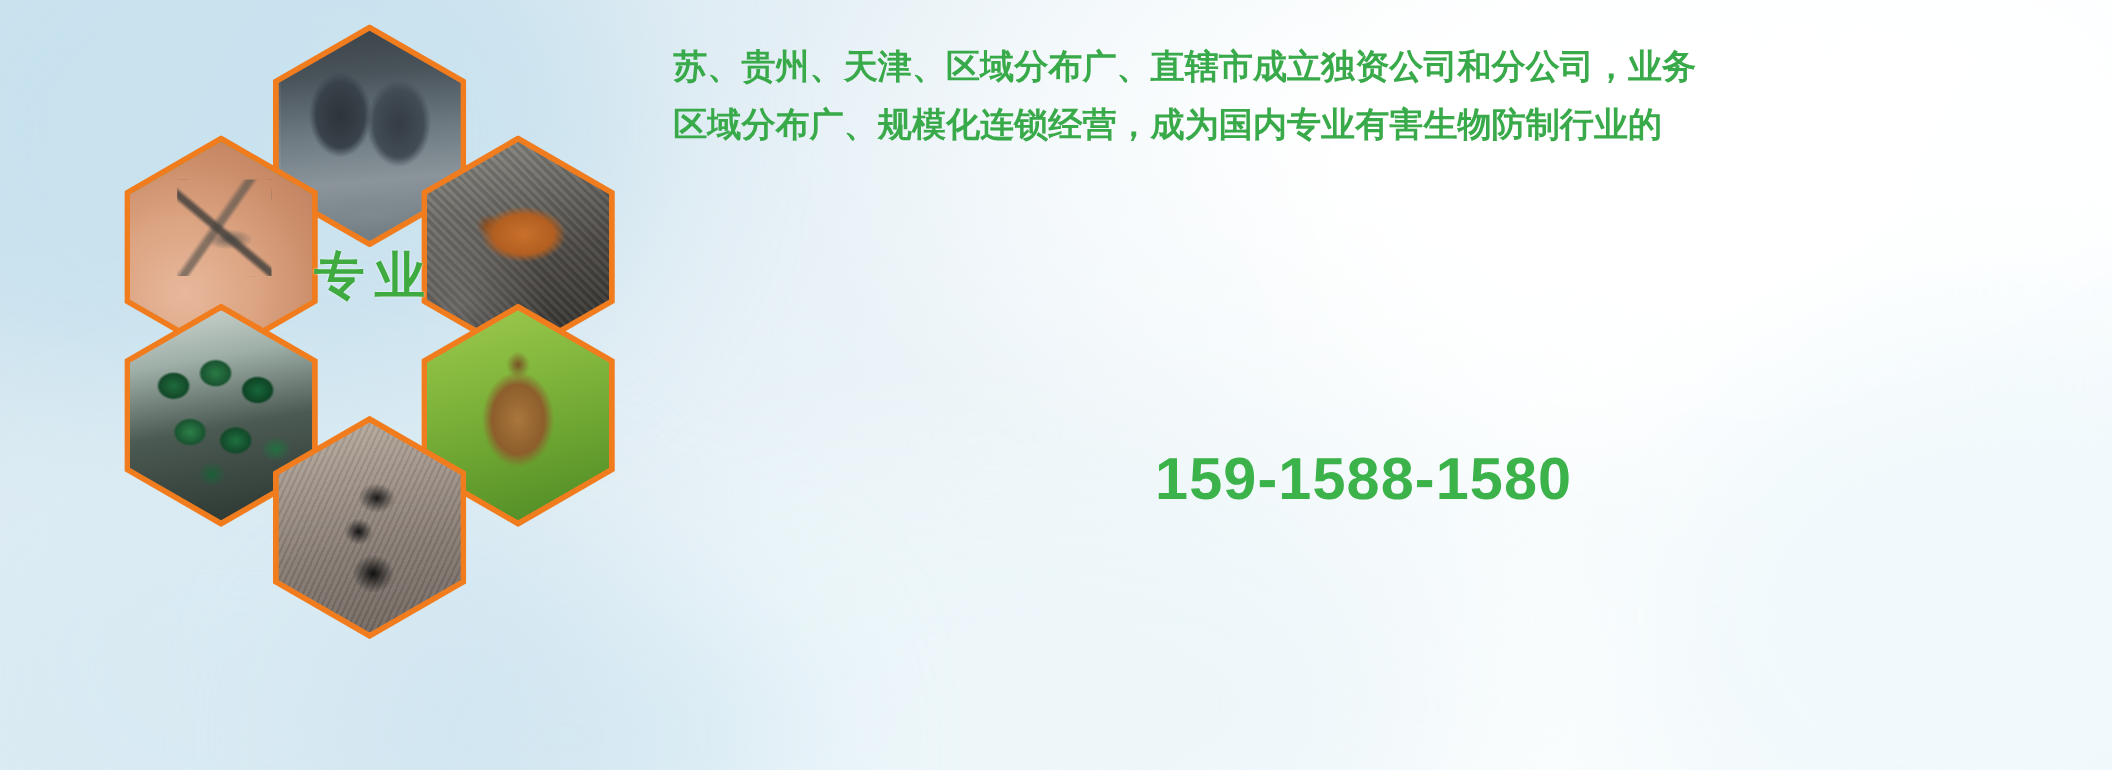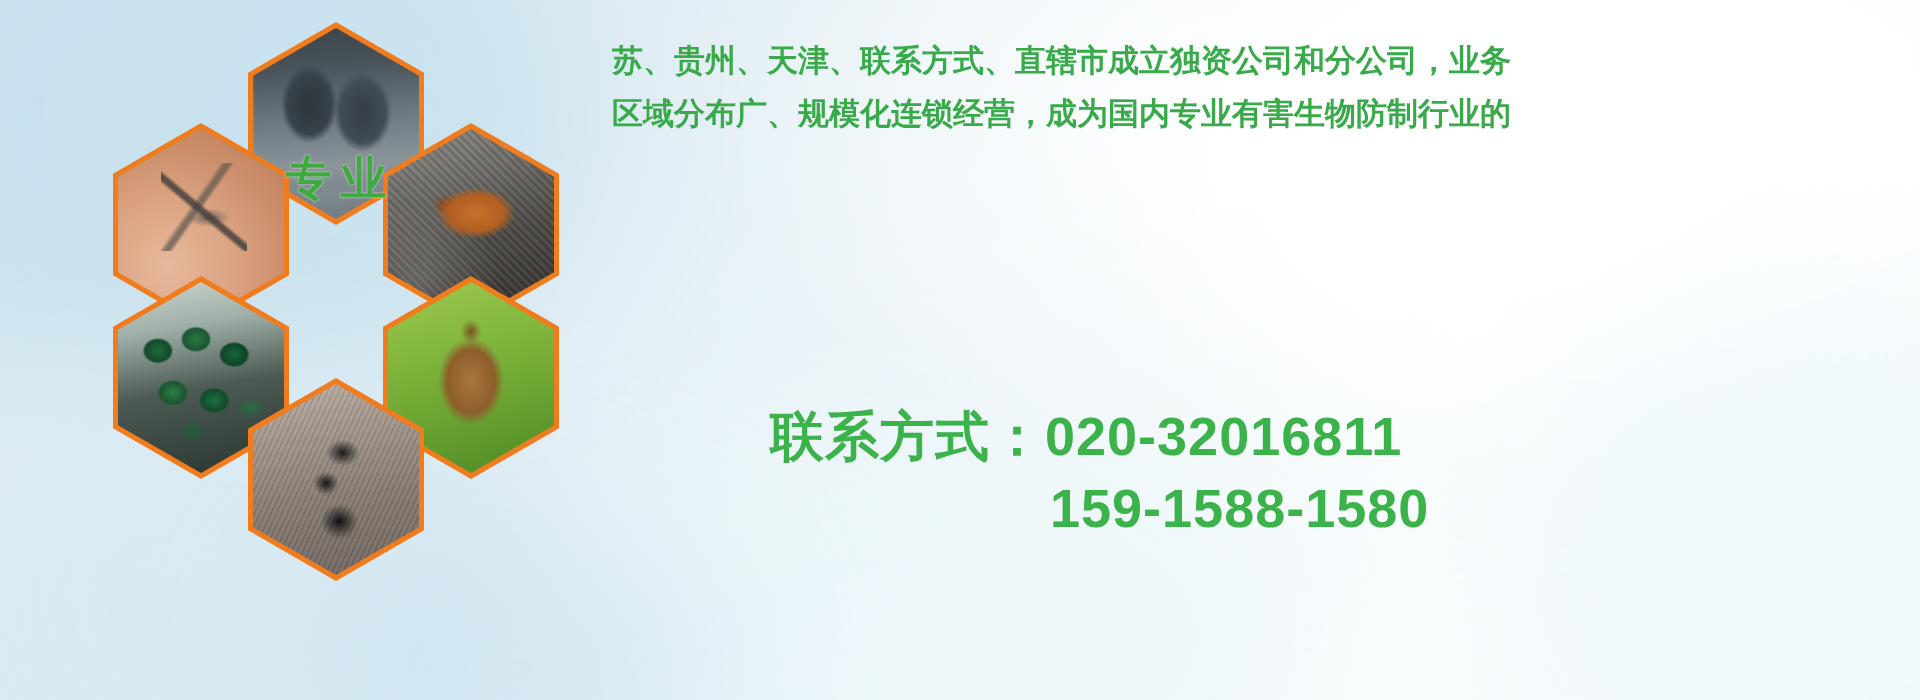--- a/index.html
+++ b/index.html
@@ -70,20 +70,21 @@
   .hex.bot-mid   { left: 163px; top: 370px; }
 
   
   #hex-center {
     position: absolute;
     left: 163px; top: 141px;
     width: 176px; height: 203px;
     display: flex;
     flex-direction: column;
     align-items: center;
+    justify-content: center;
     gap: 8px;
   }
   #hex-center .cn {
     color: #3faa3f;
     font-size: 46px;
     font-weight: bold;
     letter-spacing: 9px;
     text-indent: 9px;
     line-height: 1.28;
     text-shadow: 0 0 2px rgba(255,255,255,.9);
@@ -263,23 +264,22 @@
         </div>
     </div>
 
     <div id="hex-center">
       <span class="cn">专业</span>
     </div>
   </div>
 
   <div id="copy">
     <p id="intro">
-      <span class="ln">苏、贵州、天津、联系方式、直辖市成立独资公司和分公司，业务</span>
+      <span class="ln">苏、贵州、天津、区域分布广、直辖市成立独资公司和分公司，业务</span>
       <span class="ln">区域分布广、规模化连锁经营，成为国内专业有害生物防制行业的</span>
     </p>
   </div>
 
   <div id="contact">
-    <div class="line1">联系方式：020-32016811</div>
     <div class="line2">159-1588-1580</div>
   </div>
 
 </div>
 
 </body></html>

